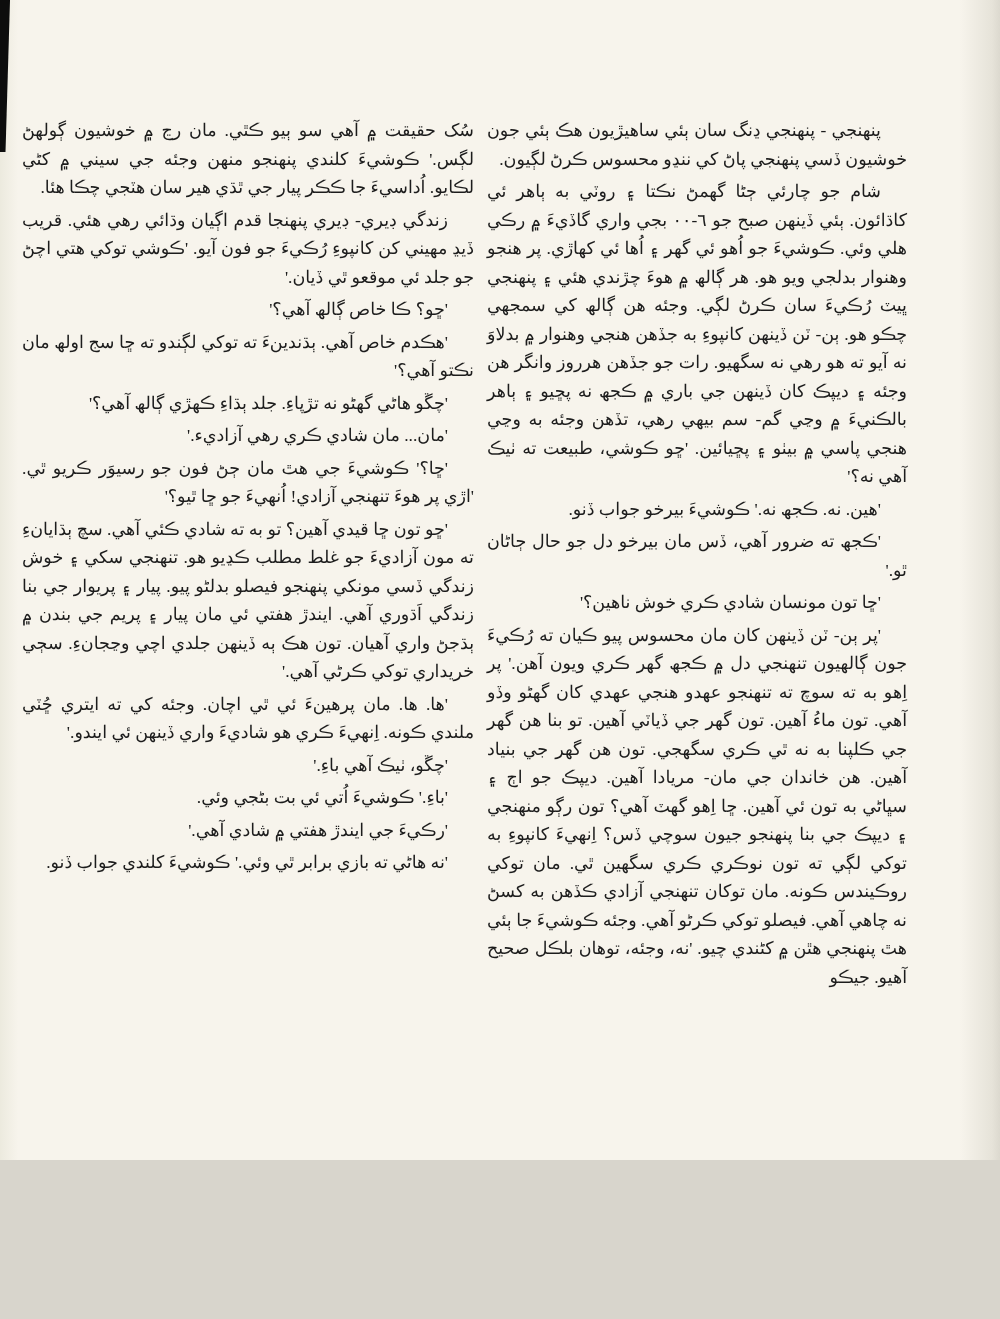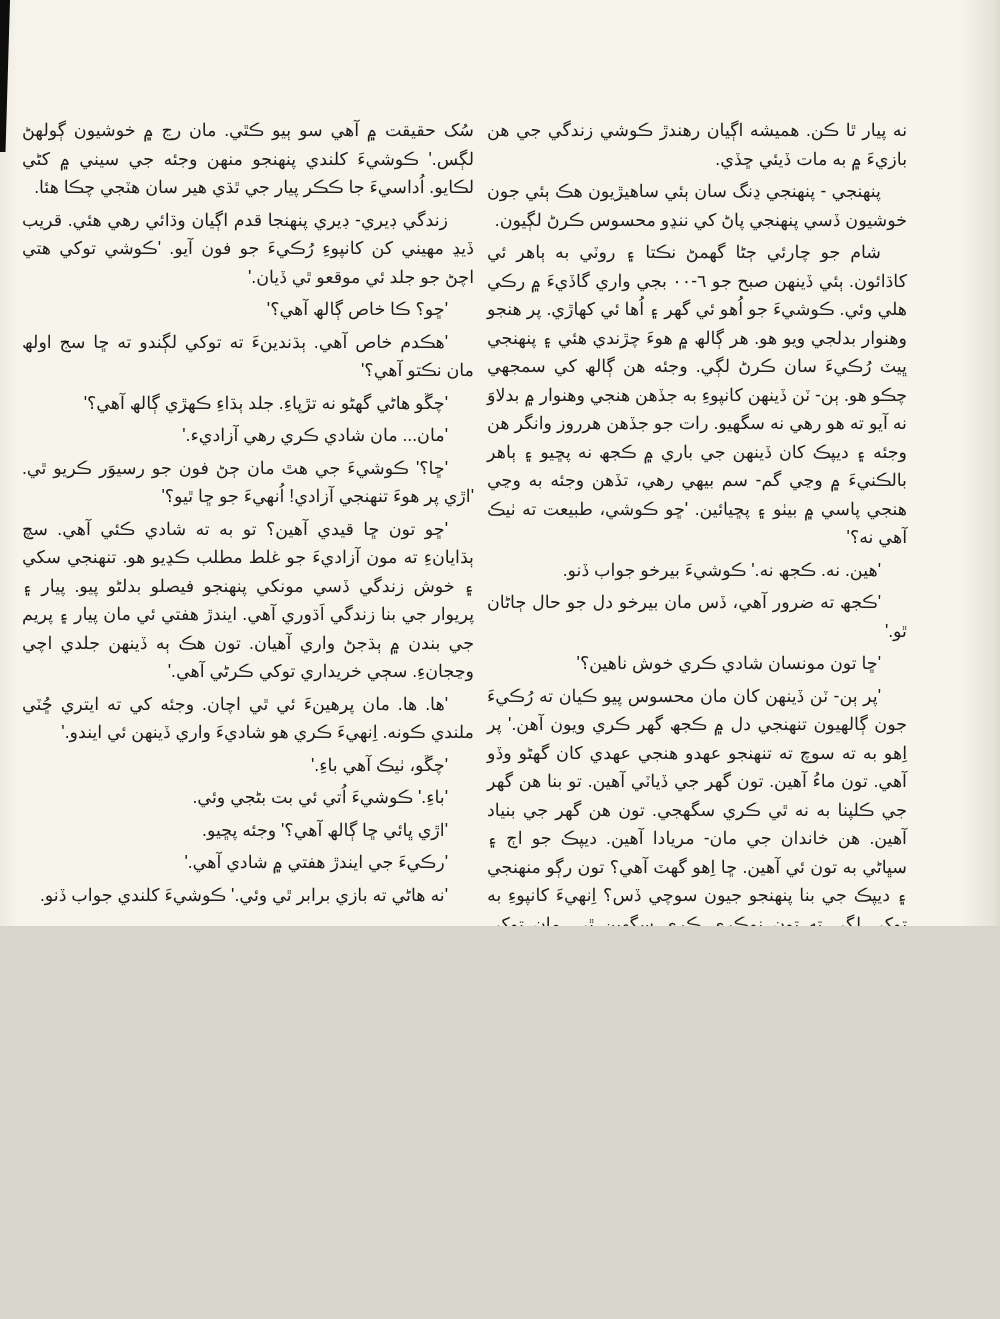--- a/index.html
+++ b/index.html
@@ -1,24 +1,24 @@
 <!DOCTYPE html>
 <html><head>
 <meta charset="utf-8">
 <style>
   html,body{margin:0;padding:0;background:#d8d5cc;}
   .page{
     position:relative;
-    width:1000px;height:926px;
+    width:1000px;height:1160px;
     margin:0 auto;
     background:
       linear-gradient(90deg, #eceade 0px, #f7f4ec 18px, #f7f4ec 960px, #e6e3d9 992px, #dcd9cf 1000px),
       #f7f4ec;
     overflow:hidden;
-    font-family:Liberation Sans, sans-serif;
+    font-family:Liberation Serif, serif;
     color:#1c1c1c;
   }
   
   .mark-top-left{
     position:absolute;left:0;top:0;width:10px;height:152px;
     background:#0d0d0d;
     clip-path:polygon(0 0,100% 0,55% 100%,0 100%);
   }
   .mark-bottom-left{
     position:absolute;left:0;top:1301px;width:236px;height:18px;
@@ -69,27 +69,25 @@
     <p class="indent">زندگي ڊيري- ڊيري پنهنجا قدم اڳيان وڌائي رهي هئي. قريب ڏيڍ مهيني کن کانپوءِ رُڪيءَ جو فون آيو. 'ڪوشي توکي هتي اچڻ جو جلد ئي موقعو ٿي ڏيان.'</p>
     <p class="indent">'ڇو؟ ڪا خاص ڳالھ آهي؟'</p>
     <p class="indent">'هڪدم خاص آهي. ٻڌندينءَ ته توکي لڳندو ته ڇا سج اولھ مان نڪتو آهي؟'</p>
     <p class="indent">'چڱو هاڻي گهڻو نه تڙپاءِ. جلد ٻڌاءِ ڪهڙي ڳالھ آهي؟'</p>
     <p class="indent">'مان... مان شادي ڪري رهي آزاديء.'</p>
     <p class="indent">'ڇا؟' ڪوشيءَ جي هٿ مان ڄڻ فون جو رسيوَر ڪريو ٿي. 'اڙي پر هوءَ تنهنجي آزادي! اُنهيءَ جو ڇا ٿيو؟'</p>
     <p class="indent">'ڇو تون ڇا قيدي آهين؟ تو به ته شادي ڪئي آهي. سچ ٻڌايانءِ ته مون آزاديءَ جو غلط مطلب ڪڍيو هو. تنهنجي سکي ۽ خوش زندگي ڏسي مونکي پنهنجو فيصلو بدلڻو پيو. پيار ۽ پريوار جي بنا زندگي اَڌوري آهي. ايندڙ هفتي ئي مان پيار ۽ پريم جي بندن ۾ ٻڌجڻ واري آهيان. تون هڪ ٻه ڏينهن جلدي اچي وڃجانءِ. سڄي خريداري توکي ڪرڻي آهي.'</p>
     <p class="indent">'ها. ها. مان پرهينءَ ئي ٿي اچان. وجئه کي ته ايتري ڇُٽي ملندي ڪونه. اِنهيءَ ڪري هو شاديءَ واري ڏينهن ئي ايندو.'</p>
     <p class="indent">'چڱو، ٺيڪ آهي باءِ.'</p>
     <p class="indent">'باءِ.' ڪوشيءَ اُتي ئي بت بڻجي وئي.</p>
-    <p class="indent">'اڙي ڀائي ڇا ڳالھ آهي؟' وجئه پڇيو.</p>
     <p class="indent">'رڪيءَ جي ايندڙ هفتي ۾ شادي آهي.'</p>
     <p class="indent">'نه هاڻي ته بازي برابر ٿي وئي.' ڪوشيءَ کلندي جواب ڏنو.</p>
   </div>
 
   <div class="column col-right" dir="rtl">
-    <p>نه پيار ٿا ڪن. هميشه اڳيان رهندڙ ڪوشي زندگي جي هن بازيءَ ۾ به مات ڏيئي ڇڏي.</p>
     <p class="indent">پنهنجي - پنهنجي ڍنگ سان ٻئي ساهيڙيون هڪ ٻئي جون خوشيون ڏسي پنهنجي پاڻ کي ننڍو محسوس ڪرڻ لڳيون.</p>
     <p class="indent">شام جو چارئي ڄڻا گهمڻ نڪتا ۽ روٽي به ٻاهر ئي کاڌائون. ٻئي ڏينهن صبح جو ٦-٠٠ بجي واري گاڏيءَ ۾ رڪي هلي وئي. ڪوشيءَ جو اُهو ئي گهر ۽ اُها ئي کهاڙي. پر هنجو وهنوار بدلجي ويو هو. هر ڳالھ ۾ هوءَ چڙندي هئي ۽ پنهنجي ڀيٽ رُڪيءَ سان ڪرڻ لڳي. وجئه هن ڳالھ کي سمجهي چڪو هو. ٻن- ٽن ڏينهن کانپوءِ به جڏهن هنجي وهنوار ۾ بدلاوَ نه آيو ته هو رهي نه سگهيو. رات جو جڏهن هرروز وانگر هن وجئه ۽ ديپڪ کان ڏينهن جي باري ۾ ڪجھ نه پڇيو ۽ ٻاهر بالڪنيءَ ۾ وڃي گم- سم بيهي رهي، تڏهن وجئه به وڃي هنجي پاسي ۾ بيٺو ۽ پڇيائين. 'ڇو ڪوشي، طبيعت ته ٺيڪ آهي نه؟'</p>
     <p class="indent">'هين. نه. ڪجھ نه.' ڪوشيءَ بيرخو جواب ڏنو.</p>
     <p class="indent">'ڪجھ ته ضرور آهي، ڏس مان بيرخو دل جو حال ڄاڻان ٿو.'</p>
     <p class="indent">'ڇا تون مونسان شادي ڪري خوش ناهين؟'</p>
     <p class="indent">'پر ٻن- ٽن ڏينهن کان مان محسوس پيو ڪيان ته رُڪيءَ جون ڳالهيون تنهنجي دل ۾ ڪجھ گهر ڪري ويون آهن.' پر اِهو به ته سوچ ته تنهنجو عهدو هنجي عهدي کان گهڻو وڏو آهي. تون ماءُ آهين. تون گهر جي ڏياٽي آهين. تو بنا هن گهر جي ڪلپنا به نه ٿي ڪري سگهجي. تون هن گهر جي بنياد آهين. هن خاندان جي مان- مريادا آهين. ديپڪ جو اڄ ۽ سڀاڻي به تون ئي آهين. ڇا اِهو گهٽ آهي؟ تون رڳو منهنجي ۽ ديپڪ جي بنا پنهنجو جيون سوچي ڏس؟ اِنهيءَ کانپوءِ به توکي لڳي ته تون نوڪري ڪري سگهين ٿي. مان توکي روڪيندس ڪونه. مان توکان تنهنجي آزادي ڪڏهن به کسڻ نه چاهي آهي. فيصلو توکي ڪرڻو آهي. وجئه ڪوشيءَ جا ٻئي هٿ پنهنجي هٿن ۾ کڻندي چيو. 'نه، وجئه، توهان بلڪل صحيح آهيو. جيڪو</p>
   </div>
 
   <div class="footer-rule"></div>
   <div class="page-number" dir="rtl">سپون -46</div>

